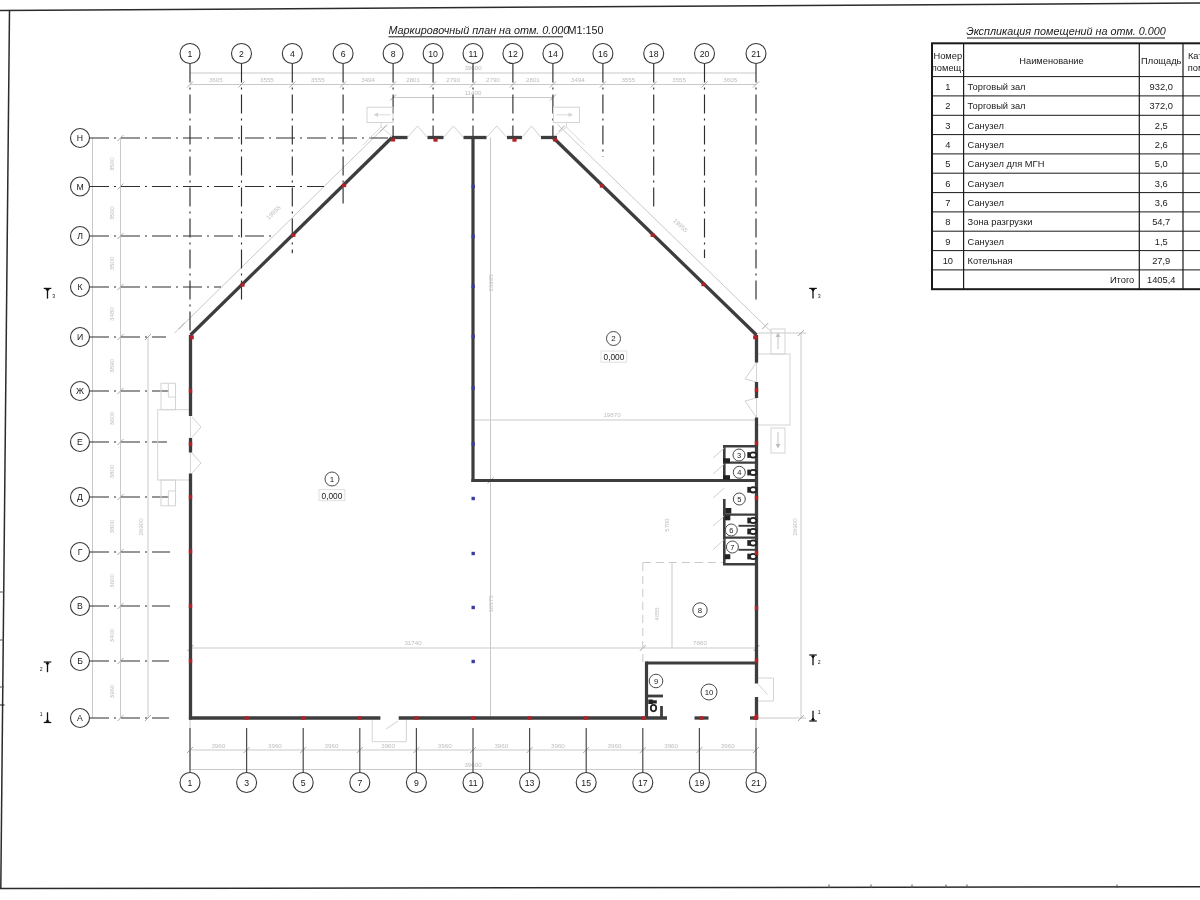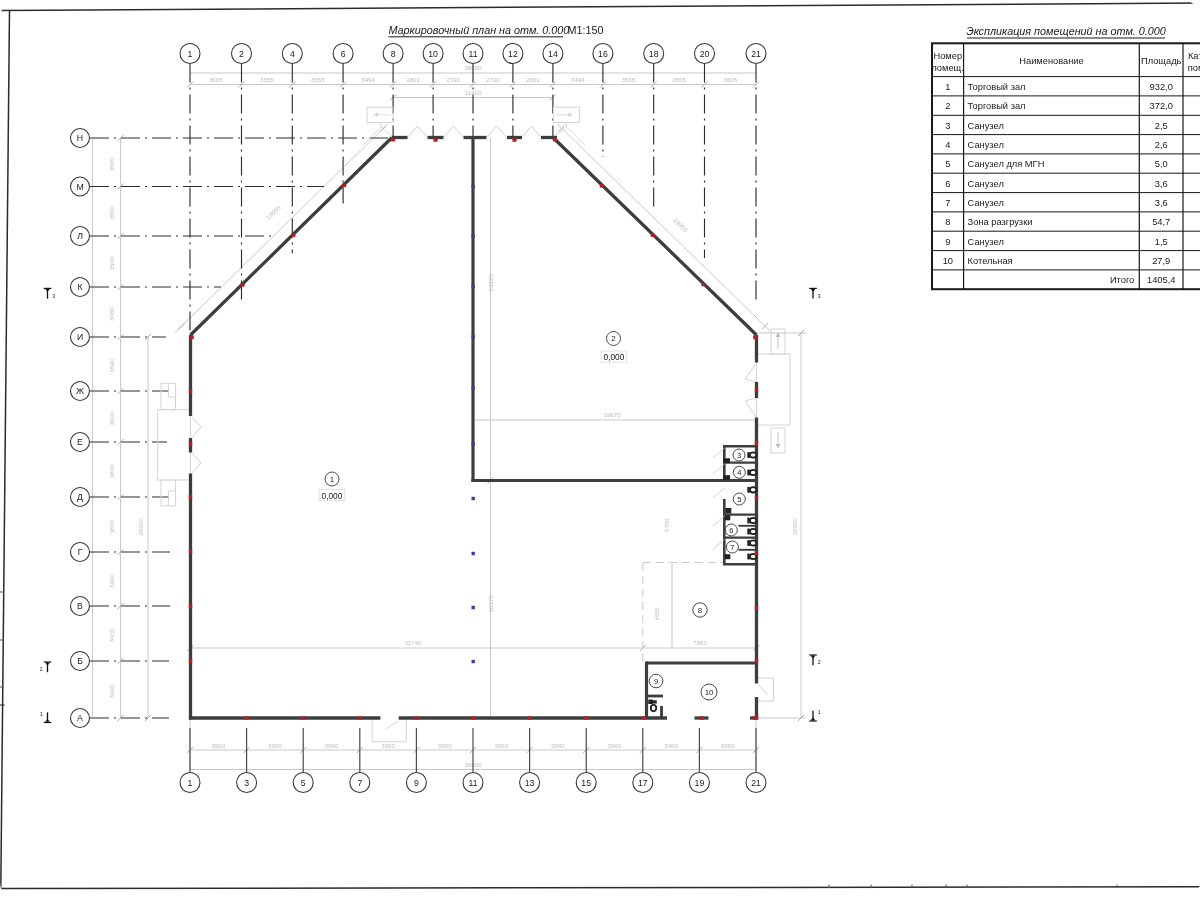--- a/index.html
+++ b/index.html
@@ -1,17 +1,17 @@
 <!DOCTYPE html>
 <html><head>
 <meta charset="utf-8">
 <style>
 html,body{margin:0;padding:0;background:#ffffff;}
 *{font-family:"Liberation Sans",sans-serif;}
-#page{position:relative;width:1200px;height:900px;background:#ffffff;overflow:hidden;border-radius:18px;}
+#page{position:relative;width:1200px;height:900px;background:#ffffff;overflow:hidden;}
 </style>
 </head>
 <body>
 <div id="page">
 <svg width="1200" height="900" viewBox="0 0 1200 900">
 
 <text x="388.5" y="33.8" font-size="10.8" fill="#1a1a1a" text-anchor="start" font-style="italic">Маркировочный план на отм. 0.000</text>
       <text x="567.5" y="33.8" font-size="10.8" fill="#1a1a1a" text-anchor="start">М1:150</text>
 <line x1="388.5" y1="36.8" x2="563.0" y2="36.8" stroke="#1a1a1a" stroke-width="1.00" stroke-linecap="butt"></line>
 

